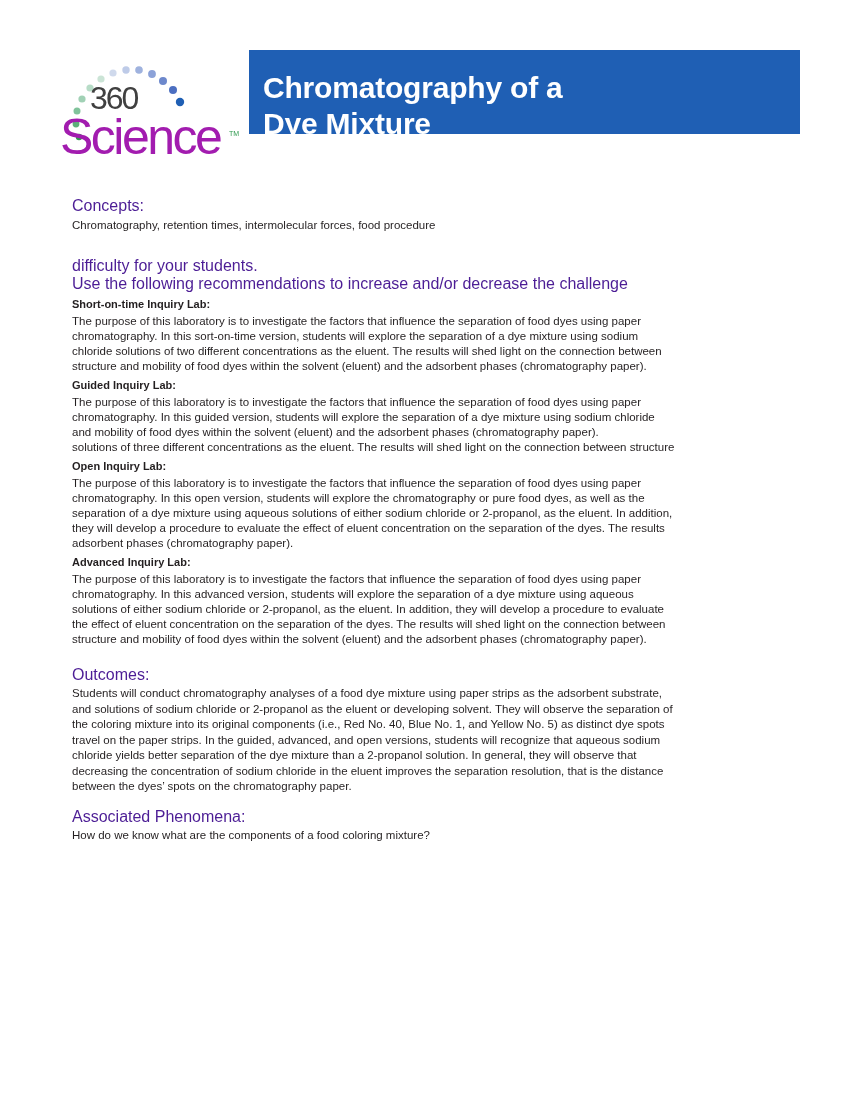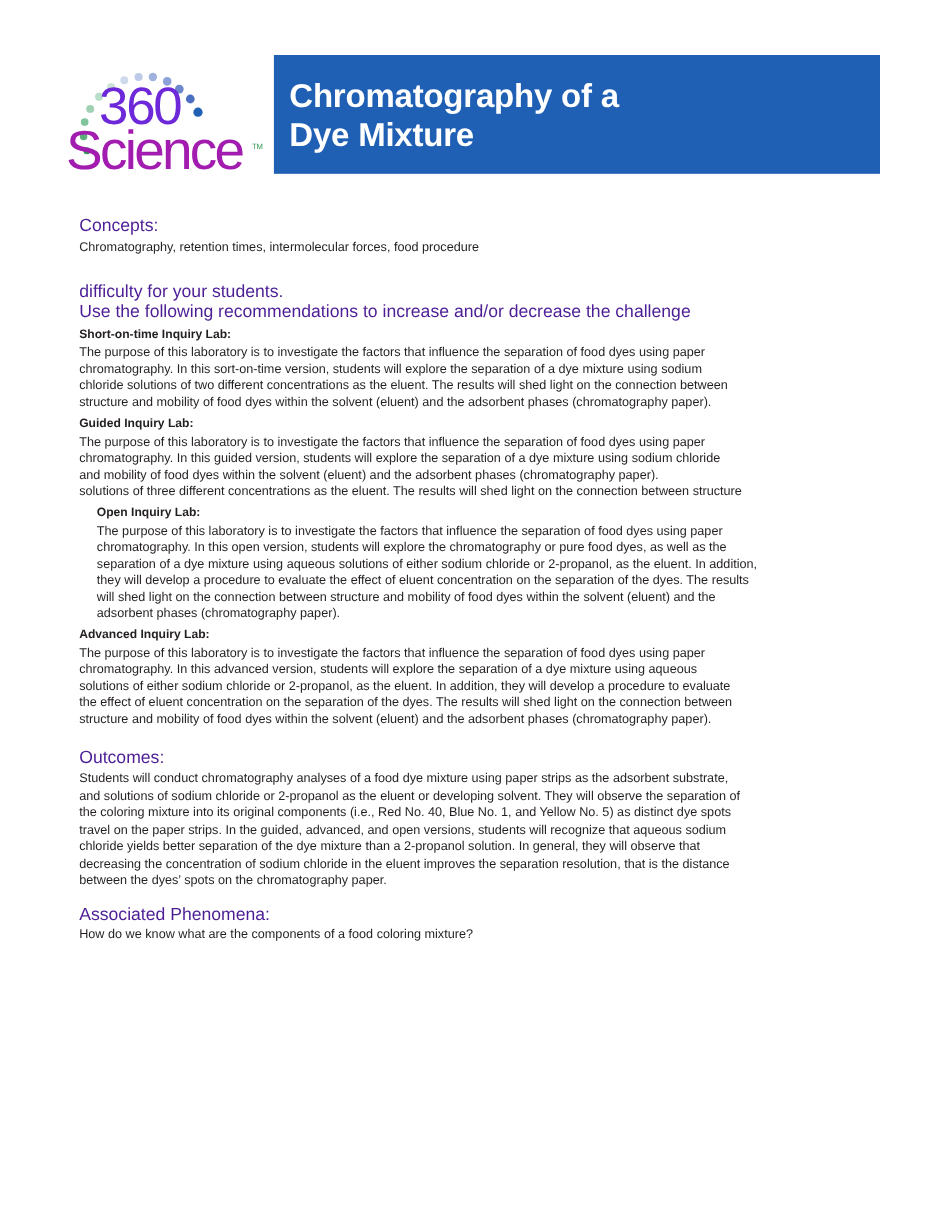--- a/index.html
+++ b/index.html
@@ -1,18 +1,18 @@
 <!DOCTYPE html>
 <html><head>
 <meta charset="utf-8">
 <style>
   html, body { margin: 0; padding: 0; background: #ffffff; }
   body { width: 850px; height: 1100px; position: relative; overflow: hidden; font-family: "Liberation Sans", sans-serif; color: #231f20; }
   .logo { position: absolute; left: 46px; top: 46px; width: 196px; height: 118px; }
-  .banner { position: absolute; left: 249px; top: 50px; width: 551px; height: 108px; background: #1f5fb4; }
+  .banner { position: absolute; left: 249px; top: 50px; width: 551px; height: 84px; background: #1f5fb4; }
   .banner-title { position: absolute; left: 14px; top: 20px; color: #ffffff; font-size: 30px; line-height: 36px; font-weight: bold; letter-spacing: -0.2px; }
   .content { position: absolute; left: 72px; top: 196px; width: 706px; }
   h2 { font-size: 16px; font-weight: normal; margin: 0; line-height: 20px; color: #4c1d95; }
   h2.big { font-size: 16px; line-height: 18px; }
   p { margin: 0; font-size: 11.5px; line-height: 15px; color: #231f20; }
   h3 { margin: 0; font-size: 11px; font-weight: bold; line-height: 15px; }
 </style>
 </head>
 <body>
 
@@ -26,21 +26,21 @@
     <circle cx="44" cy="42" r="3.6" fill="#9fd0b4" opacity="0.75"></circle>
     <circle cx="55" cy="33" r="3.6" fill="#b5d8c4" opacity="0.7"></circle>
     <circle cx="67" cy="27" r="3.6" fill="#c3cfe7" opacity="0.8"></circle>
     <circle cx="80" cy="24" r="3.7" fill="#b3c2e4" opacity="0.85"></circle>
     <circle cx="93" cy="24" r="3.8" fill="#9fb2de"></circle>
     <circle cx="106" cy="28" r="3.9" fill="#8ca2d8"></circle>
     <circle cx="117" cy="35" r="4" fill="#6d88cc"></circle>
     <circle cx="127" cy="44" r="4" fill="#4c6fc1"></circle>
     <circle cx="134" cy="56" r="4.2" fill="#1f5fb4"></circle>
   </svg>
-  <div style="position:absolute; left:44px; top:26px; font-size:48px; line-height:52px; color:#6d28d9; letter-spacing:-2px; font-family:'Liberation Sans', sans-serif;">360</div>
+  <div style="position:absolute; left:44px; top:26px; font-size:32px; line-height:52px; color:#404040; letter-spacing:-2px; font-family:'Liberation Sans', sans-serif;">360</div>
   <div style="position:absolute; left:14px; top:64px; font-size:50px; line-height:54px; color:#a21caf; letter-spacing:-2.5px; font-family:'Liberation Sans', sans-serif;">Science</div>
   <div style="position:absolute; left:183px; top:84px; font-size:7px; color:#2e9a4e; font-family:'Liberation Sans', sans-serif;">TM</div>
 </div>
 
 <div class="banner">
   <div class="banner-title">
     <div>Chromatography of a</div>
     <div>Dye Mixture</div>
   </div>
 </div>
@@ -71,28 +71,27 @@
     <div style="margin-top:4px;">
       <h3>Guided Inquiry Lab:</h3>
       <p style="margin-top:2px;">
         <span style="display:block">The purpose of this laboratory is to investigate the factors that influence the separation of food dyes using paper</span>
         <span style="display:block">chromatography. In this guided version, students will explore the separation of a dye mixture using sodium chloride</span>
         <span style="display:block">and mobility of food dyes within the solvent (eluent) and the adsorbent phases (chromatography paper).</span>
         <span style="display:block">solutions of three different concentrations as the eluent. The results will shed light on the connection between structure</span>
       </p>
     </div>
 
-    <div style="margin-top:4px;margin-left:16px;">
+    <div style="margin-top:4px;">
       <h3>Open Inquiry Lab:</h3>
       <p style="margin-top:2px;">
         <span style="display:block">The purpose of this laboratory is to investigate the factors that influence the separation of food dyes using paper</span>
         <span style="display:block">chromatography. In this open version, students will explore the chromatography or pure food dyes, as well as the</span>
         <span style="display:block">separation of a dye mixture using aqueous solutions of either sodium chloride or 2-propanol, as the eluent. In addition,</span>
         <span style="display:block">they will develop a procedure to evaluate the effect of eluent concentration on the separation of the dyes. The results</span>
-        <span style="display:block">will shed light on the connection between structure and mobility of food dyes within the solvent (eluent) and the</span>
         <span style="display:block">adsorbent phases (chromatography paper).</span>
       </p>
     </div>
 
     <div style="margin-top:4px;">
       <h3>Advanced Inquiry Lab:</h3>
       <p style="margin-top:2px;">
         <span style="display:block">The purpose of this laboratory is to investigate the factors that influence the separation of food dyes using paper</span>
         <span style="display:block">chromatography. In this advanced version, students will explore the separation of a dye mixture using aqueous</span>
         <span style="display:block">solutions of either sodium chloride or 2-propanol, as the eluent. In addition, they will develop a procedure to evaluate</span>

